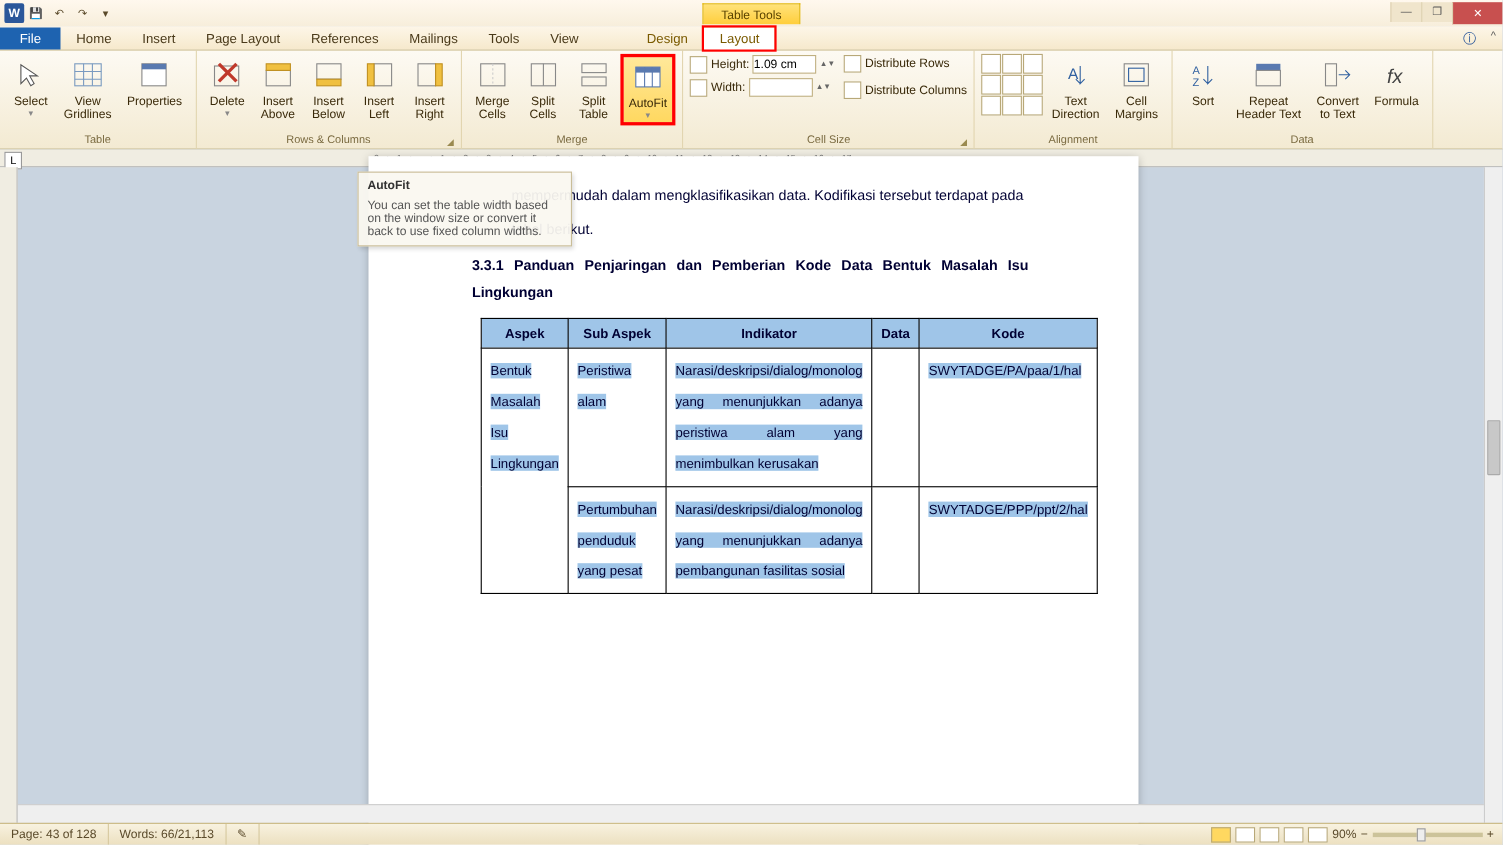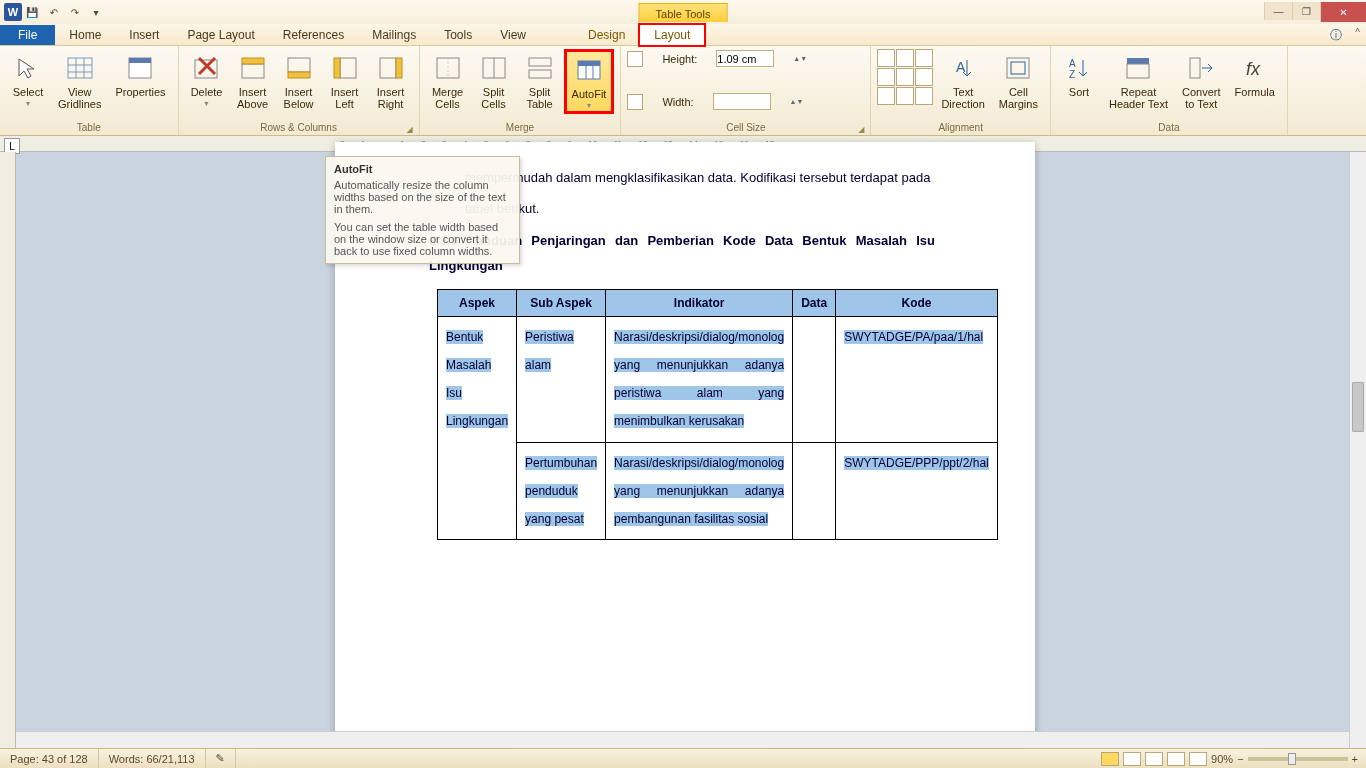--- a/index.html
+++ b/index.html
@@ -31,21 +31,21 @@
 .ribbon { height: 90px; background: linear-gradient(#fdfaf3,#f3ead2); display: flex; border-bottom: 1px solid #ccbb88; }
 .group { border-right: 1px solid #e2d5b0; padding: 3px 6px 0; display: flex; flex-direction: column; justify-content: space-between; }
 .group-body { display: flex; align-items: flex-start; gap: 2px; flex: 1; }
 .group-label { font-size: 10px; color: #7a6a40; text-align: center; padding-bottom: 2px; position: relative; }
 .group-label .launcher { position: absolute; right: 0; bottom: 1px; font-size: 8px; color: #9a8a50; }
 .rbtn { display: flex; flex-direction: column; align-items: center; justify-content: flex-start; padding: 2px 5px; font-size: 11px; color: #3a2a0a; text-align: center; min-width: 40px; gap: 2px; border: 1px solid transparent; }
 .rbtn .ic { width: 32px; height: 32px; display: flex; align-items: center; justify-content: center; }
 .rbtn .lbl { line-height: 12px; }
 .rbtn .dd { font-size: 7px; color: #888; }
 .autofit-hl { border: 3px solid red !important; background: linear-gradient(#ffe89a,#ffd860); }
-.smallrow { display: flex; align-items: center; gap: 19px; font-size: 11px; color: #3a2a0a; padding: 1px 0; }
+.smallrow { display: flex; align-items: center; gap: 3px; font-size: 11px; color: #3a2a0a; padding: 1px 0; }
 .smallrow input { width: 58px; height: 17px; font-size: 11px; border: 1px solid #c0b080; }
 .spin { width: 12px; font-size: 7px; color: #666; display: flex; flex-direction: column; line-height: 6px; }
 .mini-ic { width: 16px; height: 16px; border: 1px solid #b8a878; background: #fff; display: inline-block; }
 .aligngrid { display: grid; grid-template-columns: repeat(3,18px); grid-template-rows: repeat(3,18px); gap: 1px; }
 .aligngrid .cell { border: 1px solid #b8a878; background: #fff; }
 
 
 .workspace { position: absolute; top: 136px; left: 0; right: 0; bottom: 20px; background: #c9d4e0; }
 .ruler-h { height: 16px; background: #f0ede2; border-bottom: 1px solid #bbb; font-size: 8px; color: #777; display: flex; align-items: center; overflow: hidden; padding-left: 335px; }
 .tabchar { position: absolute; left: 4px; top: 138px; width: 16px; height: 16px; background: #fff; border: 1px solid #999; font-size: 10px; display: flex; align-items: center; justify-content: center; }
@@ -264,25 +264,35 @@
 
   <div class="group" style="min-width:250px">
     <div class="group-body" style="flex-direction:row;align-items:flex-start;gap:10px">
       <div>
         <div class="smallrow">
             <span class="mini-ic"></span>
             <span>Height:</span>
             <input value="1.09 cm" style="">
             <span class="spin">▲▼</span>
           </div>
-        <div class="smallrow" style="margin-top:24px">
+        <div class="smallrow" style="margin-top:2px">
             <span class="mini-ic"></span>
             <span>Width:</span>
             <input value="" style="">
             <span class="spin">▲▼</span>
+          </div>
+      </div>
+      <div>
+        <div class="smallrow">
+            <span class="mini-ic"></span>
+            <span>Distribute Rows</span>
+          </div>
+        <div class="smallrow" style="margin-top:6px">
+            <span class="mini-ic"></span>
+            <span>Distribute Columns</span>
           </div>
       </div>
     </div>
     <div class="group-label"><span>Cell Size</span><span class="launcher">◢</span></div>
   </div>
 
   <div class="group">
     <div class="group-body">
       <div class="aligngrid">
         <div class="cell"></div>
@@ -401,21 +411,20 @@
       <div class="thumb"></div>
     </div>
   <div class="hscroll"></div>
 </div>
 
 <div class="tabchar">L</div>
 <div class="ruler-v"></div>
 
 <div class="tooltip">
   <div class="tt-title">AutoFit</div>
-  <div>Automatically resize the column widths based on the size of the text in them.</div>
   <div style="margin-top:6px">You can set the table width based on the window size or convert it back to use fixed column widths.</div>
 </div>
 
 <div class="statusbar">
   <div class="sb-seg">Page: 43 of 128</div>
   <div class="sb-seg">Words: 66/21,113</div>
   <div class="sb-seg">✎</div>
   <div class="sb-right">
     <div class="viewbtn active"></div>
     <div class="viewbtn"></div>

